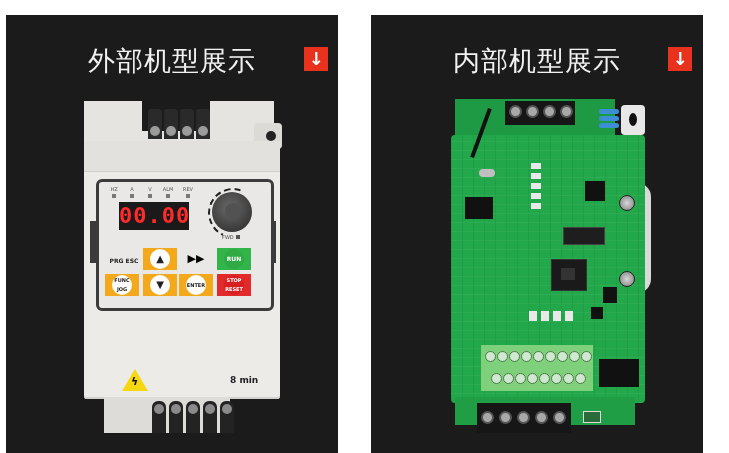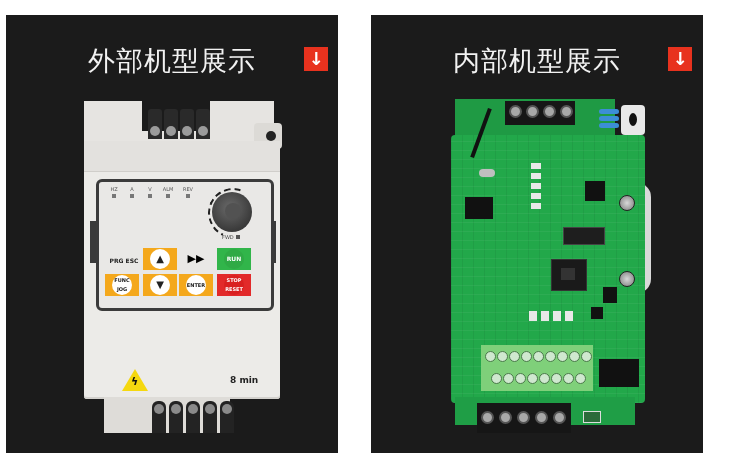--- a/index.html
+++ b/index.html
@@ -104,20 +104,21 @@
     <div class="side-clip" style="left:182px"></div>
 
     <div class="panelface">
       <div class="led-row">
         <div class="led" style="left:0"><span>HZ</span><b></b></div>
         <div class="led" style="left:18px"><span>A</span><b></b></div>
         <div class="led" style="left:36px"><span>V</span><b></b></div>
         <div class="led" style="left:54px"><span>ALM</span><b></b></div>
         <div class="led" style="left:74px"><span>REV</span><b></b></div>
       </div>
+      <div class="seg">00.00</div>
       <div class="knob-ring"></div>
       <div class="knob">
           <i></i>
         </div>
       <div class="fwd"><span>FWD</span><b></b></div>
 
       <div class="key plain" style="left:8px;top:70px"><span class="lbl">PRG ESC</span></div>
       <div class="key orange" style="left:44px;top:66px">
           <span class="disc">▲</span>
         </div>

